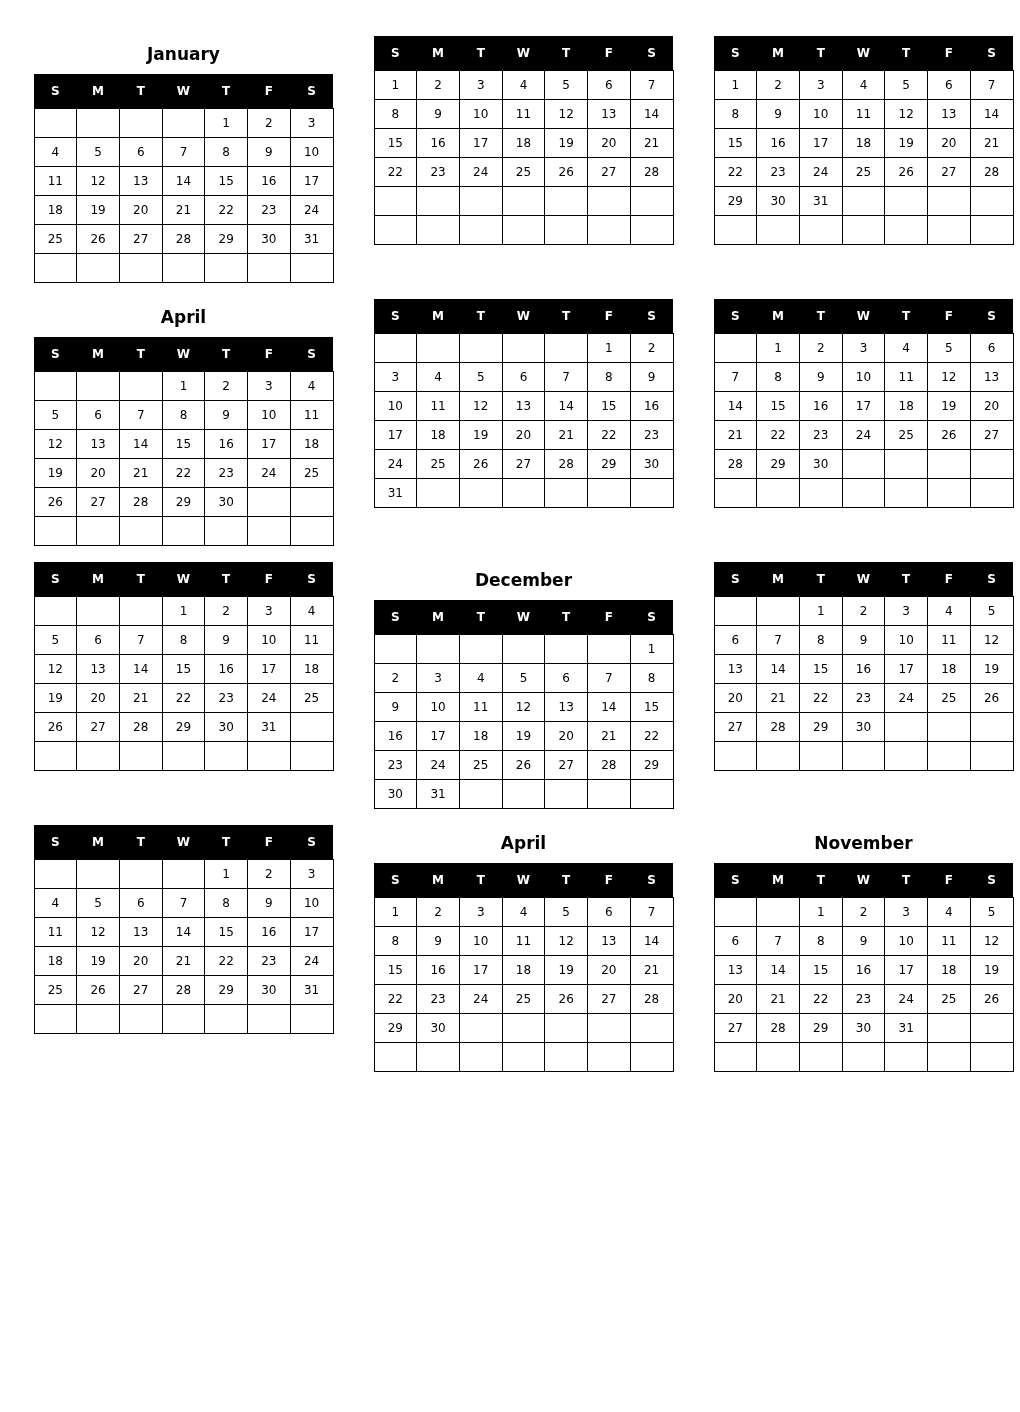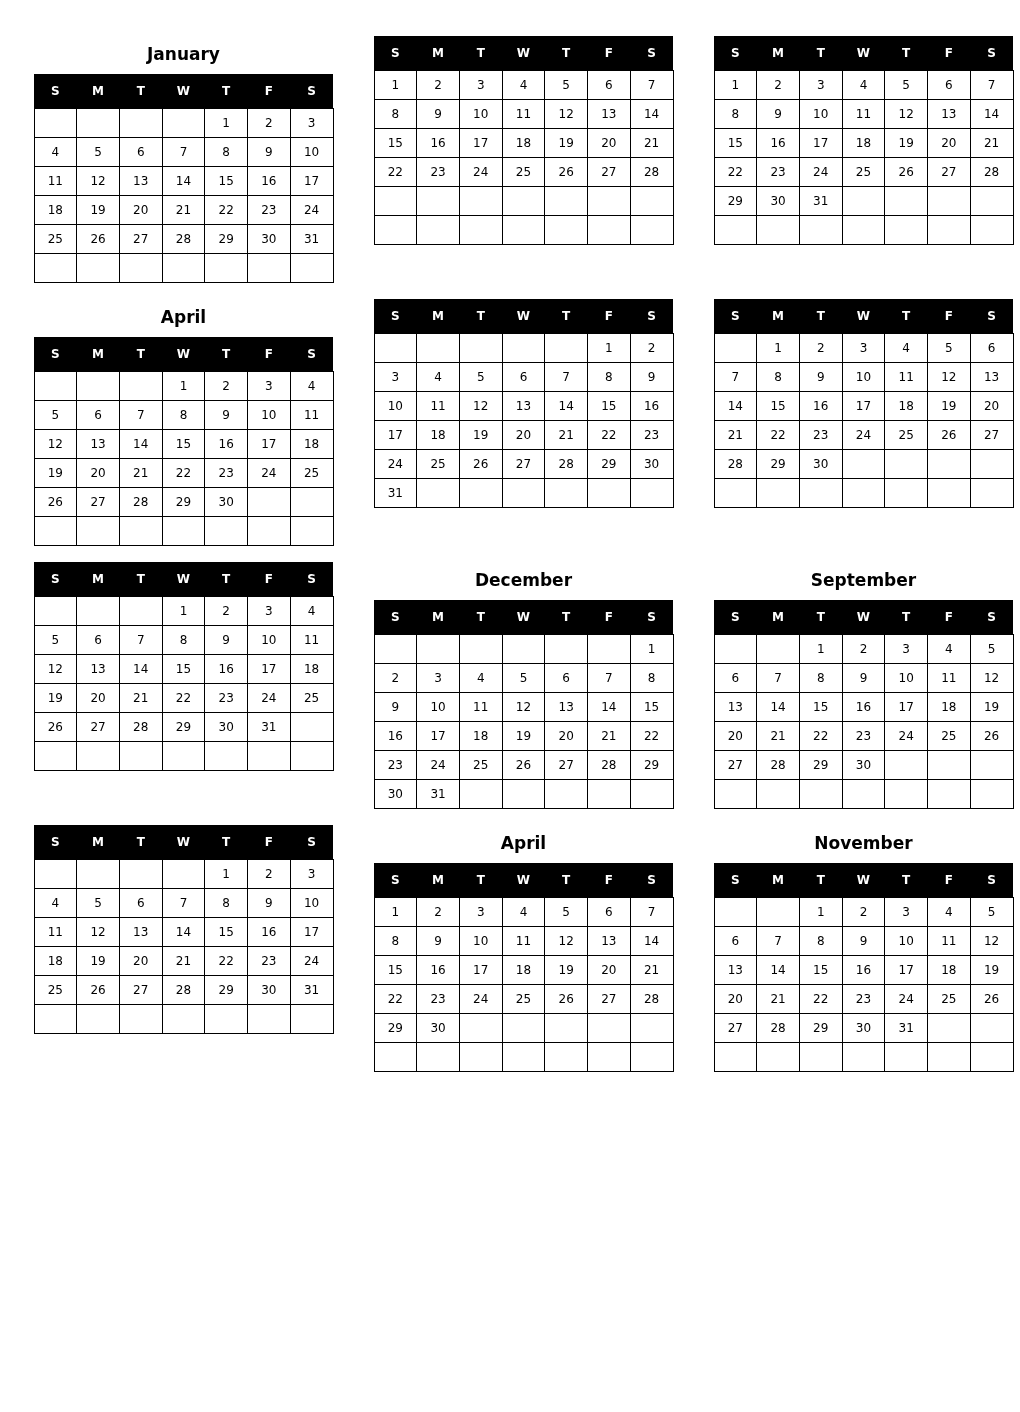--- a/index.html
+++ b/index.html
@@ -646,21 +646,20 @@
               <td></td>
               <td></td>
               <td></td>
               <td></td>
               <td></td>
             </tr>
           </tbody>
         </table>
       </div>
       <div class="month">
-        <div class="month-name">September</div>
         <table class="month-table">
           <thead>
             <tr>
               <th>S</th>
               <th>M</th>
               <th>T</th>
               <th>W</th>
               <th>T</th>
               <th>F</th>
               <th>S</th>

